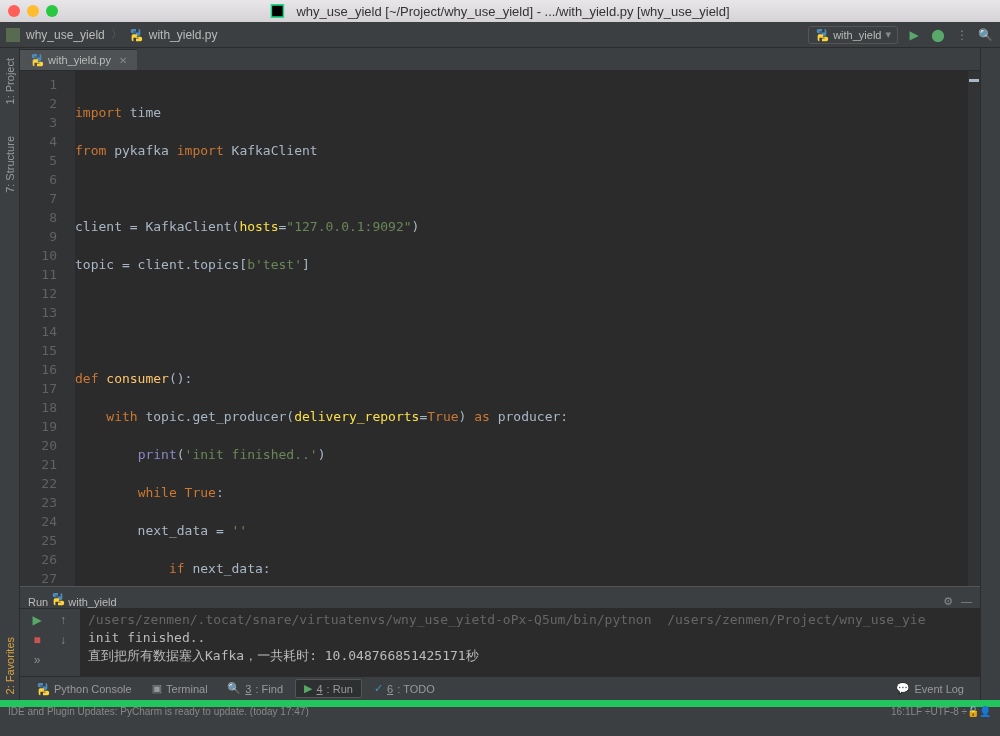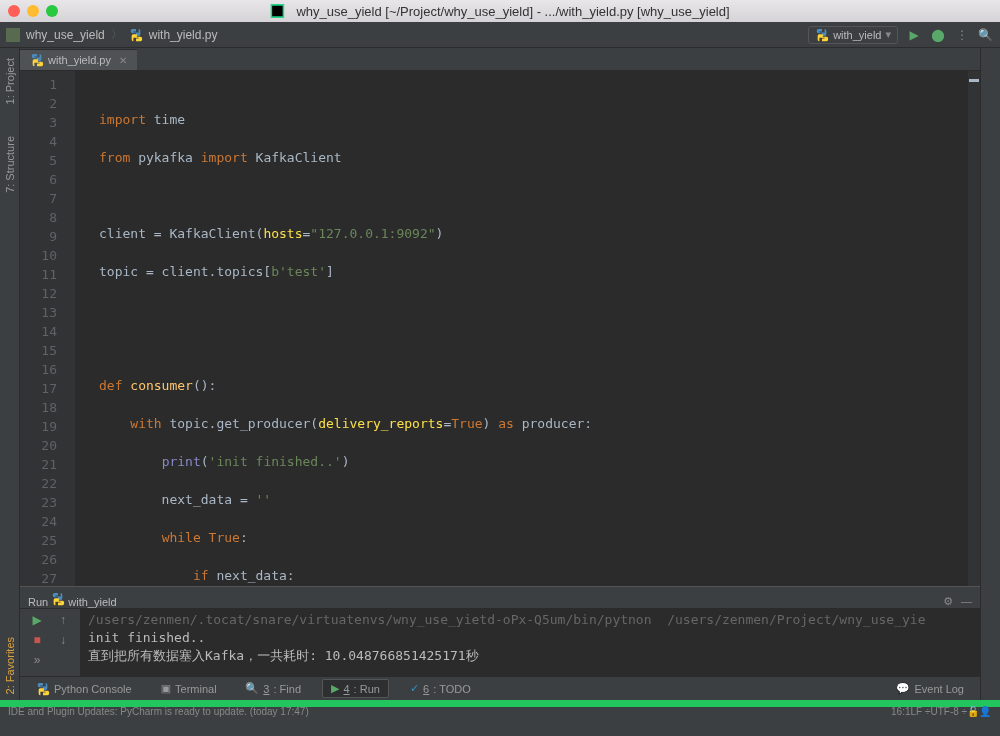--- a/index.html
+++ b/index.html
@@ -21,37 +21,37 @@
 .content{display:flex;height:calc(100% - 22px - 22px - 24px - 16px);}
 .sidebar-left{width:20px;background:#3c3f41;border-right:1px solid #2b2b2b;display:flex;flex-direction:column;align-items:center;padding-top:4px;gap:20px;}
 .side-tab{writing-mode:vertical-rl;transform:rotate(180deg);font-size:11px;color:#999;cursor:pointer;padding:6px 0;white-space:nowrap;}
 .editor-area{flex:1;display:flex;flex-direction:column;min-width:0;}
 .tabs{height:23px;background:#3c3f41;display:flex;align-items:end;border-bottom:1px solid #2b2b2b;}
 .tab{background:#515658;padding:3px 10px;font-size:11px;border-top:1px solid #2b2b2b;display:flex;align-items:center;gap:4px;color:#bbb;}
 .tab.active{background:#4e5254;}
 .tab .close{color:#888;margin-left:4px;font-size:10px;}
 .editor{flex:1;background:#2b2b2b;display:flex;font-family:Menlo,Consolas,monospace;font-size:13px;line-height:19px;overflow:hidden;position:relative;}
 .gutter{width:55px;text-align:right;color:#606366;padding:4px 18px 4px 4px;user-select:none;background:#313335;position:relative;}
-.code{flex:1;padding:20px 0;white-space:pre;color:#a9b7c6;margin-left:24px;}
+.code{flex:1;padding:13px 0;white-space:pre;color:#a9b7c6;}
 .line{height:19px;}
 .kw{color:#cc7832;}
 .fn{color:#ffc66d;}
 .str{color:#6a8759;}
 .param{color:#fde047;}
 .bi{color:#8888c6;}
 .run-panel{height:90px;background:#2b2b2b;border-top:1px solid #555;display:flex;flex-direction:column;}
 .run-header{height:22px;background:#3c3f41;border-bottom:1px solid #2b2b2b;display:flex;align-items:flex-end;justify-content:space-between;padding:0 8px;font-size:11px;}
 .run-header-right{display:flex;gap:8px;}
 .run-body{flex:1;display:flex;}
 .run-toolbar{width:60px;background:#3c3f41;display:flex;padding:4px;}
 .rt-col{display:flex;flex-direction:column;gap:6px;align-items:center;width:28px;}
 .run-output{flex:1;padding:2px 8px;font-family:Menlo,Consolas,monospace;font-size:13px;line-height:18px;color:#bbb;overflow:hidden;}
 .run-output .line{height:18px;white-space:pre;}
 .bottom-tabs{height:24px;background:#3c3f41;border-top:1px solid #2b2b2b;display:flex;align-items:center;justify-content:space-between;padding:0 8px;font-size:11px;}
-.bt-left{display:flex;gap:13px;}
+.bt-left{display:flex;gap:4px;}
 .bt-item{display:flex;align-items:center;gap:4px;padding:2px 8px;color:#999;cursor:pointer;}
 .bt-item.active{background:#2d2f30;border:1px solid #555;border-radius:2px;}
 .bt-item .u{text-decoration:underline;}
 .statusbar{height:16px;background:#3c3f41;border-top:7px solid #22c55e;display:flex;align-items:center;justify-content:space-between;padding:0 8px;font-size:10px;color:#888;}
 .sb-right{display:flex;}
 .sidebar-right{width:20px;background:#3c3f41;border-left:1px solid #2b2b2b;}
 .editor-scroll{position:absolute;right:0;top:0;bottom:0;width:12px;background:#313335;}
 .editor-err{position:absolute;right:1px;width:10px;height:3px;background:#6a8759;}
 </style>
 </head>
@@ -153,22 +153,22 @@
 <div class="line"><span class="kw">import</span> time</div>
 <div class="line"><span class="kw">from</span> pykafka <span class="kw">import</span> KafkaClient</div>
 <div class="line"></div>
 <div class="line">client = KafkaClient(<span class="param">hosts</span>=<span class="str">"127.0.0.1:9092"</span>)</div>
 <div class="line">topic = client.topics[<span class="str">b'test'</span>]</div>
 <div class="line"></div>
 <div class="line"></div>
 <div class="line"><span class="kw">def </span><span class="fn">consumer</span>():</div>
 <div class="line">    <span class="kw">with</span> topic.get_producer(<span class="param">delivery_reports</span>=<span class="kw">True</span>) <span class="kw">as</span> producer:</div>
 <div class="line">        <span class="bi">print</span>(<span class="str">'init finished..'</span>)</div>
+<div class="line">        <span class="kw">while True</span>:</div>
 <div class="line">        next_data = <span class="str">''</span></div>
-<div class="line">        <span class="kw">while True</span>:</div>
 <div class="line">            <span class="kw">if</span> next_data:</div>
 
 
 
 
 
 
 
 
 

